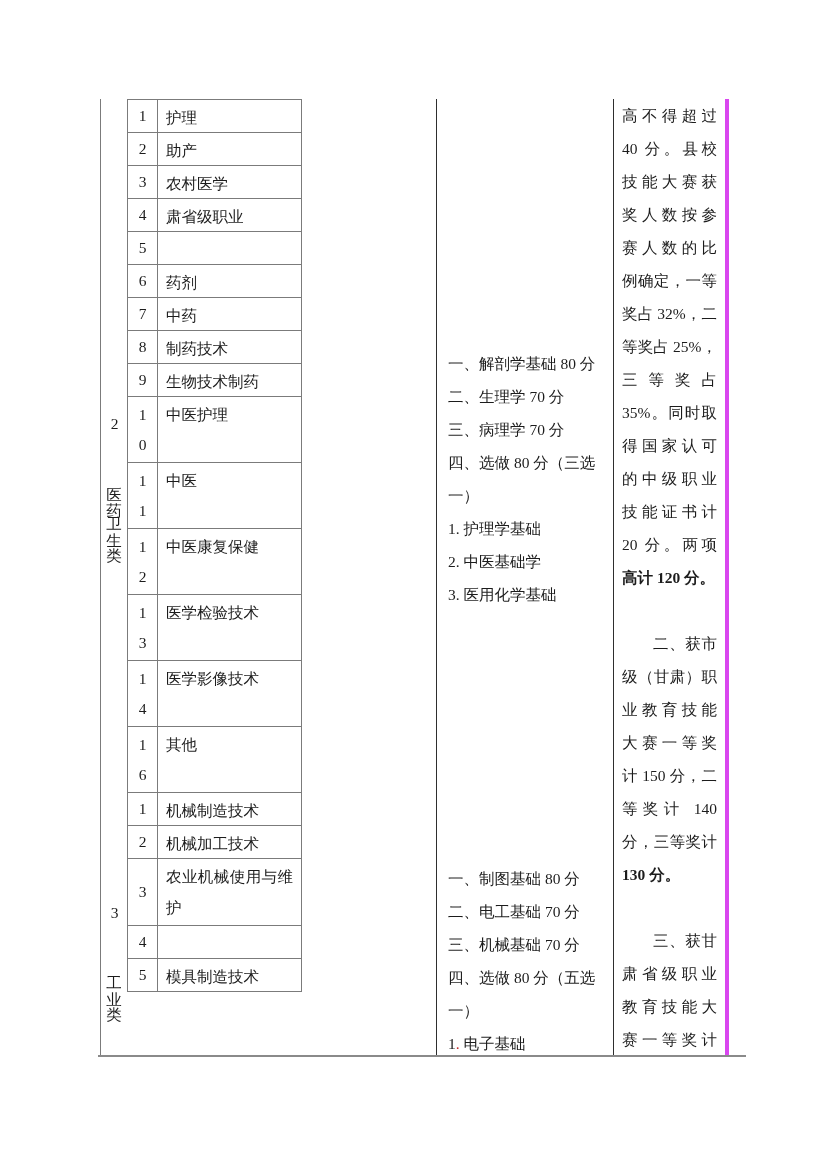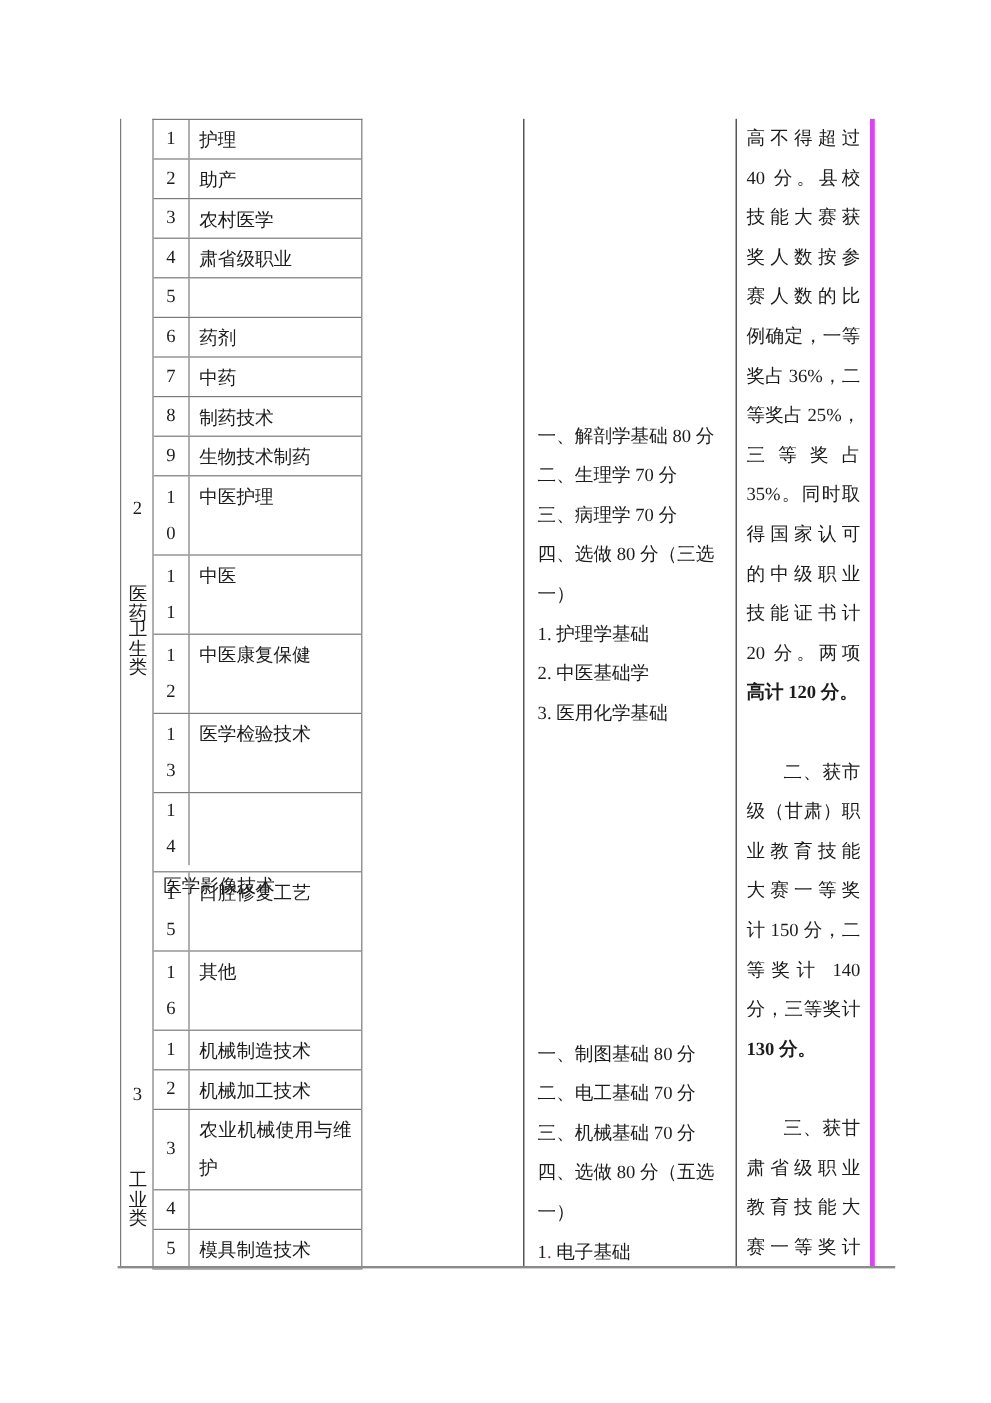--- a/index.html
+++ b/index.html
@@ -158,34 +158,26 @@
         </div>
       </div>
       <div class="grow" style="height: 66px;">
         <div class="gnum">
           <span>13</span>
         </div>
         <div class="gname">
           <div>医学检验技术</div>
         </div>
       </div>
-      <div class="grow" style="height: 66px; flex-direction: column;">
+      <div class="grow" style="height: 66px;">
         <div class="gnum">
           <span>14</span>
         </div>
         <div class="gname">
           <div>医学影像技术</div>
-        </div>
-      </div>
-      <div class="grow" style="height: 66px;">
-        <div class="gnum">
-          <span>15</span>
-        </div>
-        <div class="gname">
-          <div>口腔修复工艺</div>
         </div>
       </div>
       <div class="grow" style="height: 66px;">
         <div class="gnum">
           <span>16</span>
         </div>
         <div class="gname">
           <div>其他</div>
         </div>
       </div>
@@ -247,21 +239,21 @@
         <div class="exam-line">1<span class="redch">.</span> 电子基础</div>
       </div>
     </div>
   <div class="notes-col" id="notesCol">
       <div class="nline">高不得超过</div>
       <div class="nline">40 分。县校级</div>
       <div class="nline">技能大赛获</div>
       <div class="nline">奖人数按参</div>
       <div class="nline">赛人数的比</div>
       <div class="nline">例确定，一等</div>
-      <div class="nline">奖占 36%，二</div>
+      <div class="nline">奖占 32%，二</div>
       <div class="nline">等奖占 25%，</div>
       <div class="nline">三等奖占</div>
       <div class="nline">35%。同时取</div>
       <div class="nline">得国家认可</div>
       <div class="nline">的中级职业</div>
       <div class="nline">技能证书计</div>
       <div class="nline">20 分。两项最</div>
       <div class="nline end">高计 120 分。</div>
       <div class="nline blank">&nbsp;</div>
       <div class="nline ind">二、获市</div>

